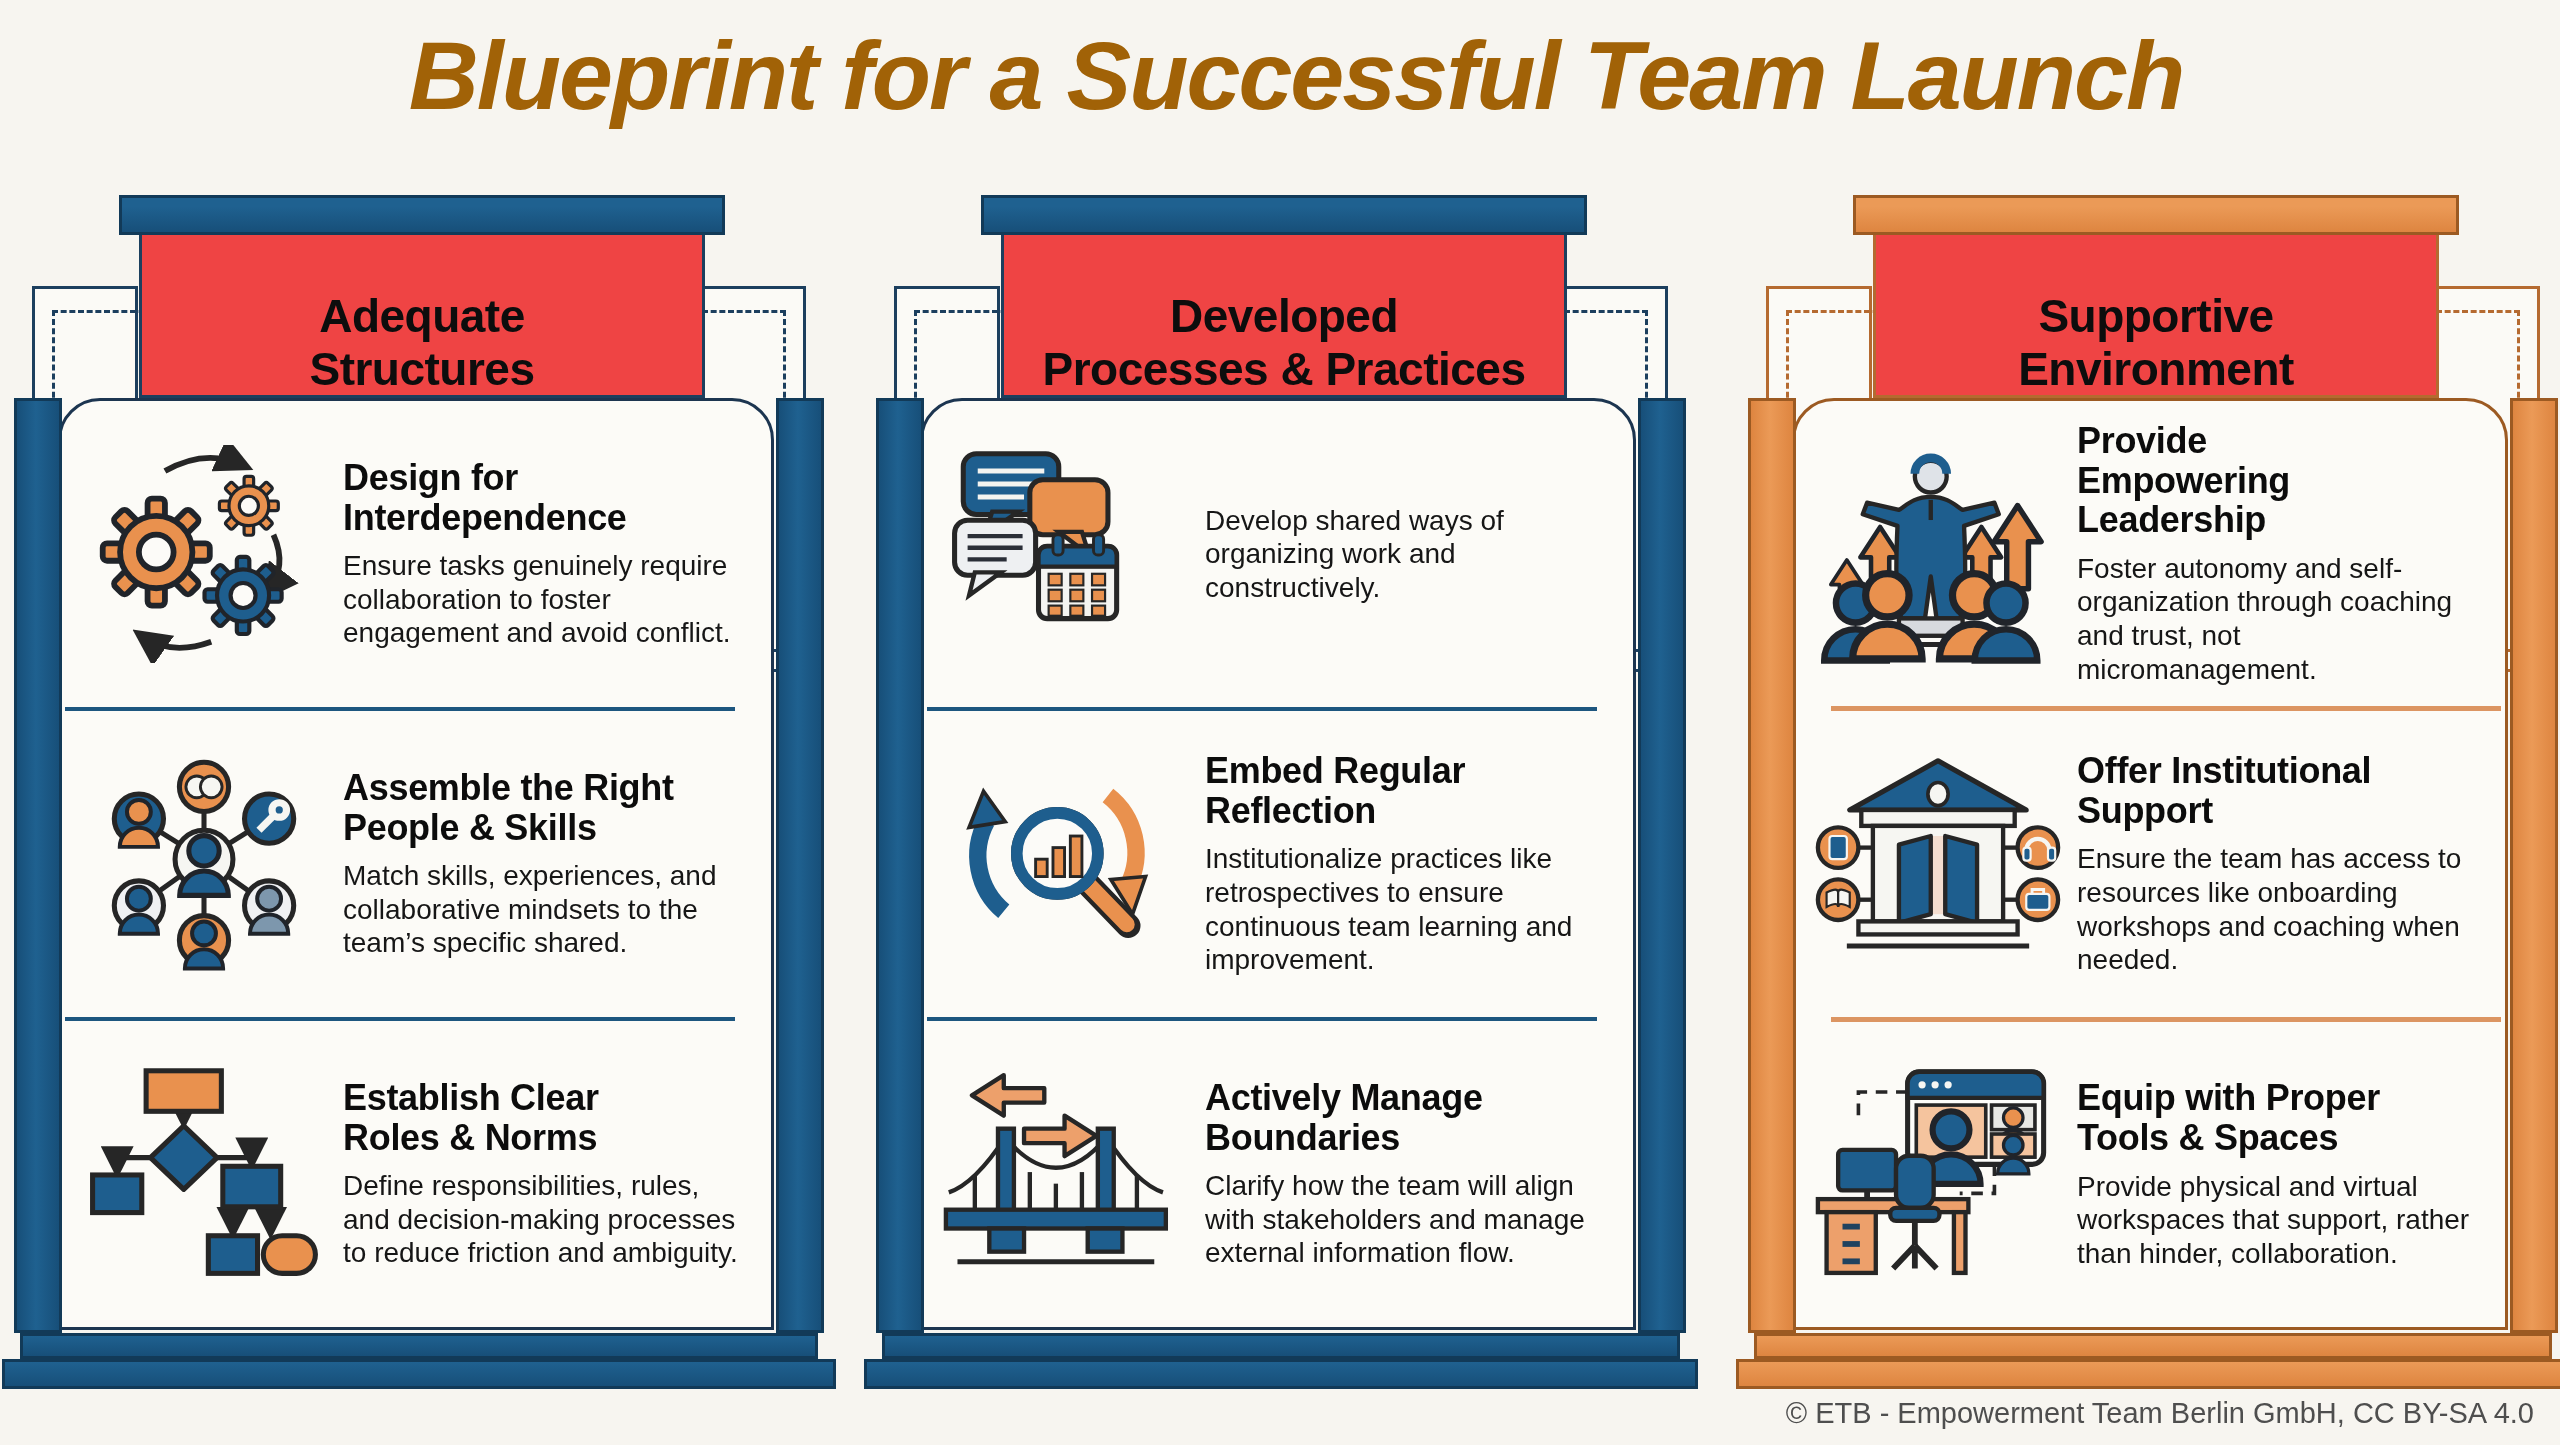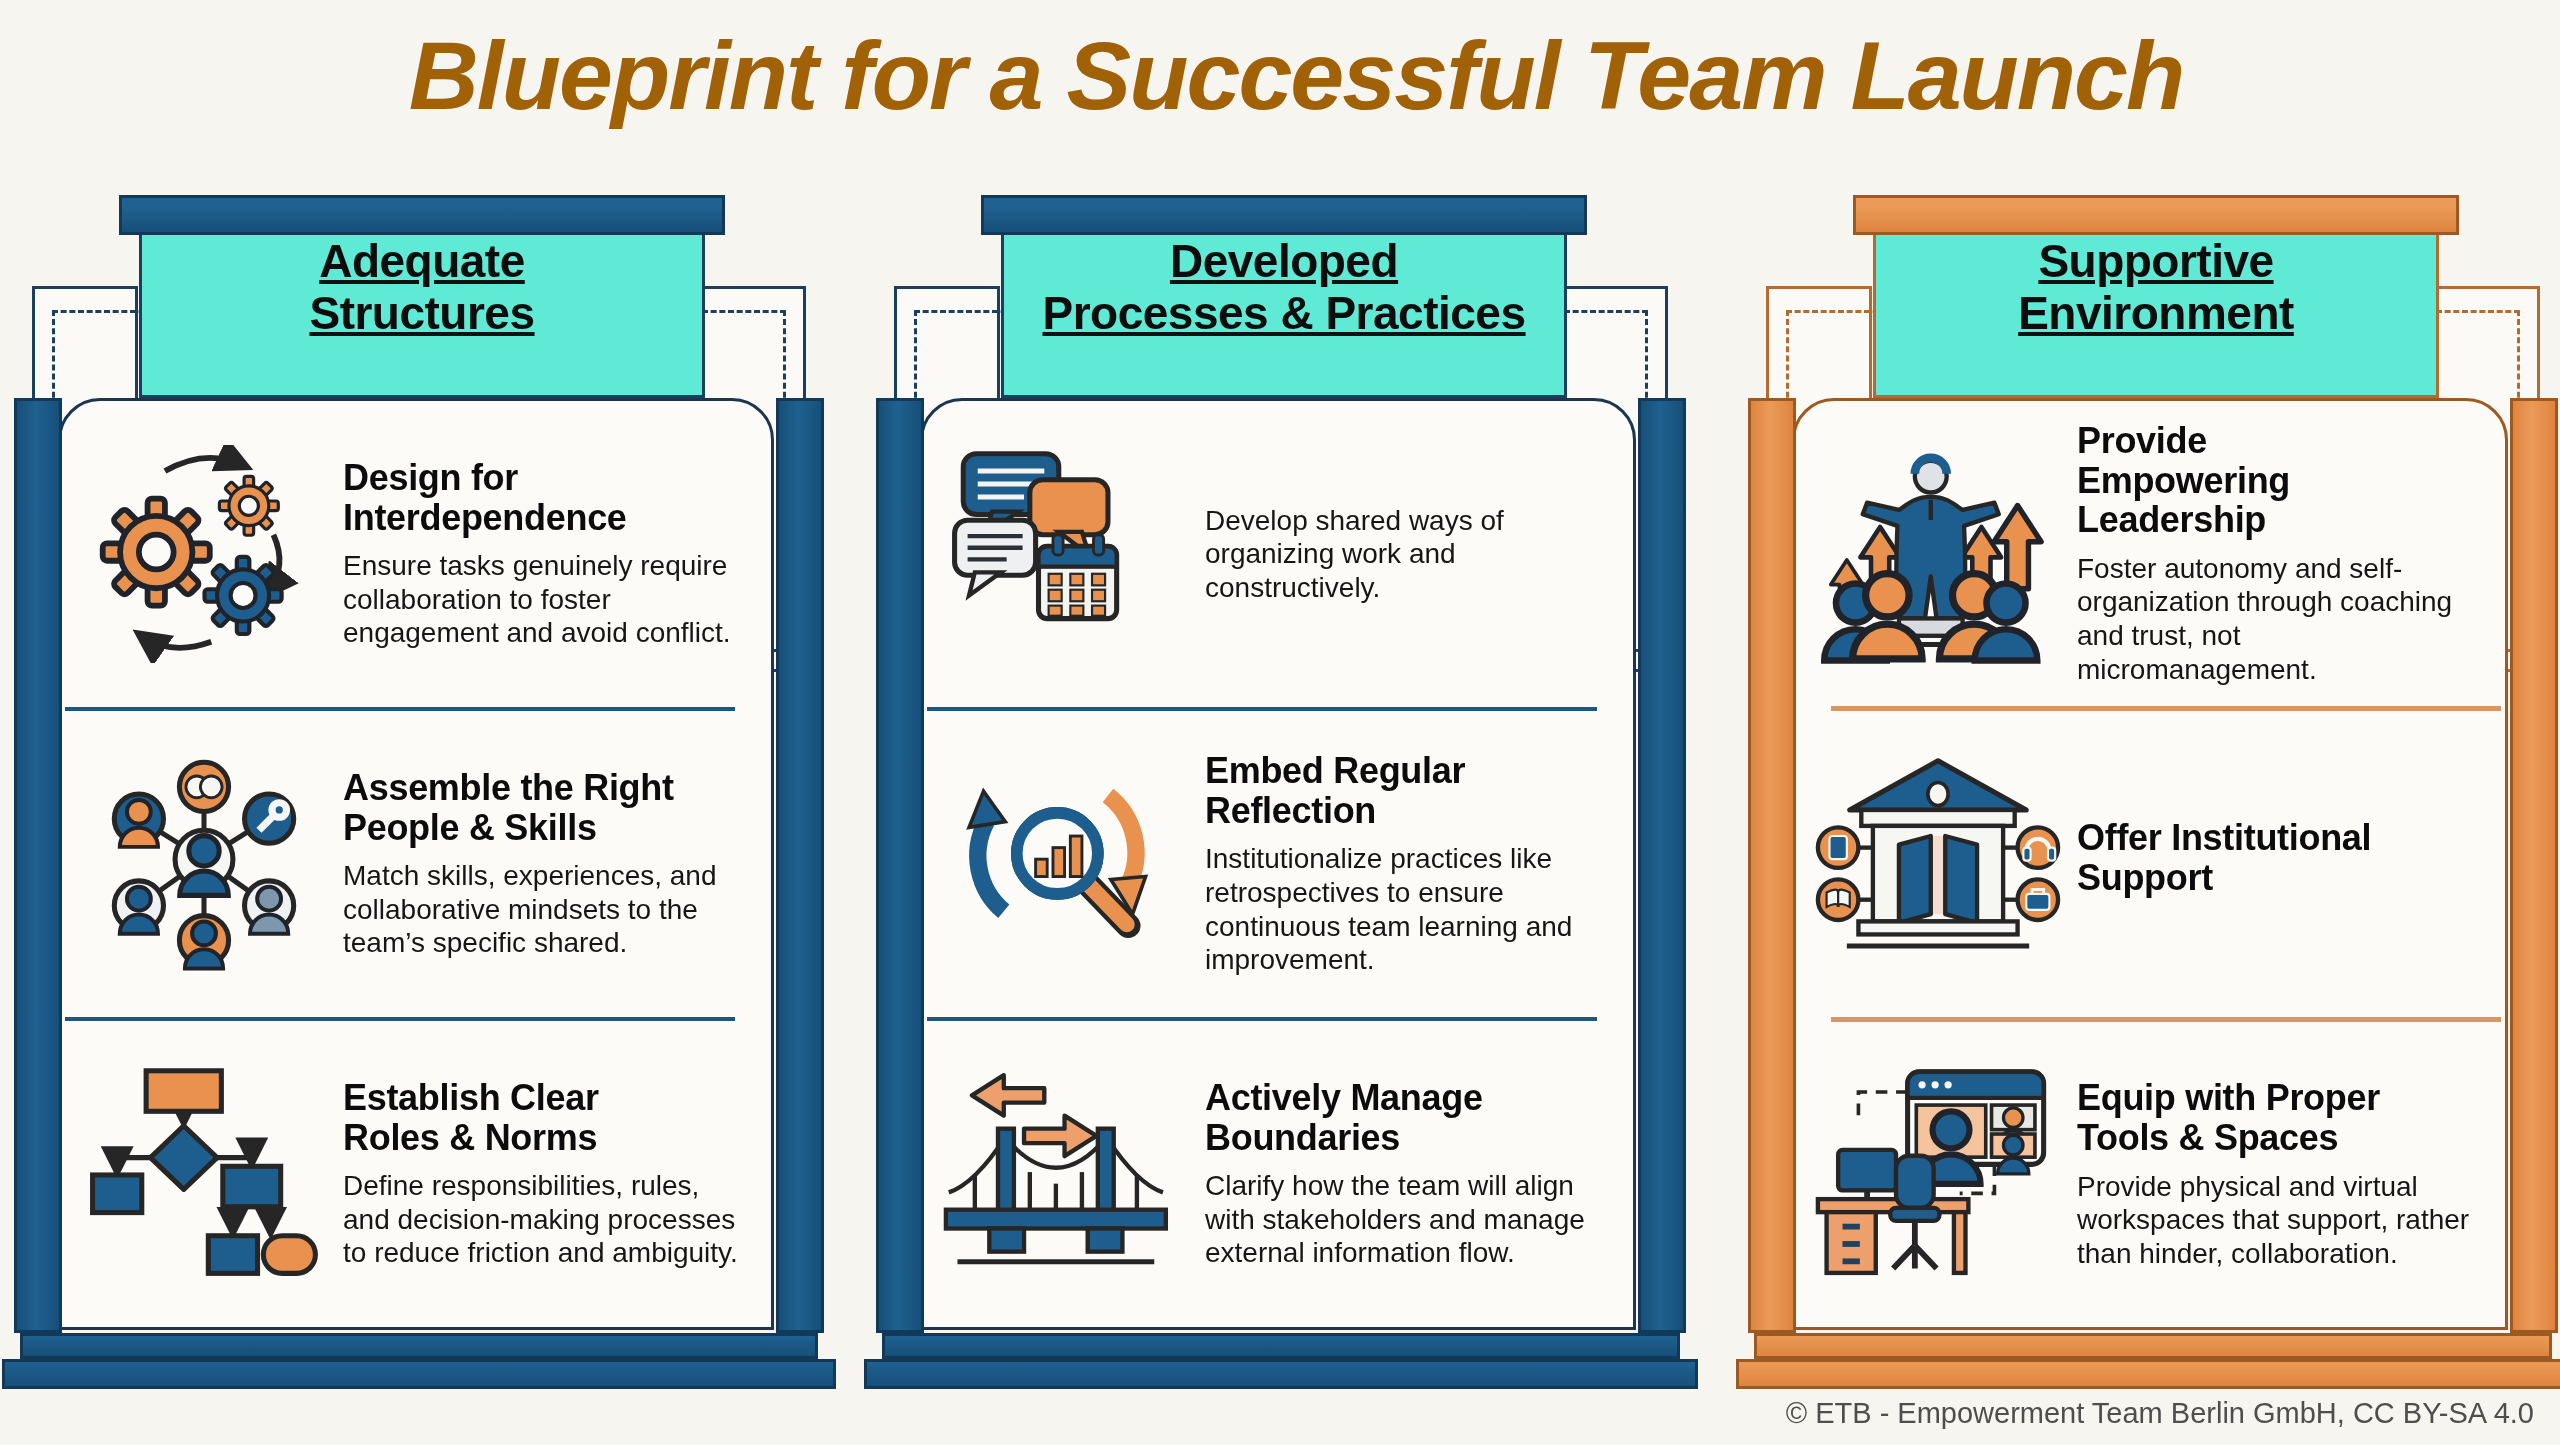--- a/index.html
+++ b/index.html
@@ -22,22 +22,22 @@
   .col-blue{--fill:#1f6190;--fill2:#174f79;--edge:#123a58;--line:#1d567f;--hbord:#1c3f5e;--cbord:#1c3550;}
   .col-orange{--fill:#eb9a57;--fill2:#de8540;--edge:#9c5a22;--line:#dc9562;--hbord:#b56a30;--cbord:#9c5a22;}
 
   .lintel{
     position:absolute;top:5px;left:105px;width:600px;height:34px;
     background:linear-gradient(180deg,var(--fill) 25%,var(--fill2));
     border:3px solid var(--edge);z-index:4;
   }
   .header-box{
     position:absolute;top:42px;left:125px;width:560px;height:160px;
-    background:#5eead4;border:3px solid var(--hbord);z-index:3;
-    display:flex;align-items:flex-start;justify-content:center;text-align:center;text-decoration:underline;
+    background:#ef4444;border:3px solid var(--hbord);z-index:3;
+    display:flex;align-items:flex-end;justify-content:center;text-align:center;
   }
   .header-box h2{
     margin:0;font-size:46px;line-height:1.14;font-weight:bold;color:#0d0d0d;
     white-space:pre-line;letter-spacing:-0.5px;
   }
   .deco{position:absolute;z-index:0;background:#fbfaf6;border:3px solid var(--hbord);}
   .deco.solid-l{left:18px;top:96px;width:100px;height:380px;}
   .deco.solid-r{right:18px;top:96px;width:100px;height:380px;}
   .deco.dash-l{left:38px;top:120px;width:104px;height:336px;border:3px dashed var(--hbord);background:transparent;}
   .deco.dash-r{right:38px;top:120px;width:104px;height:336px;border:3px dashed var(--hbord);background:transparent;}
@@ -395,20 +395,21 @@
             <rect x="144" y="64" width="5" height="9" rx="2" fill="#1e5e8e" stroke="#f6f6f2" stroke-width="1.5"></rect>
             <rect x="161" y="64" width="5" height="9" rx="2" fill="#1e5e8e" stroke="#f6f6f2" stroke-width="1.5"></rect>
             <circle cx="154" cy="100" r="14" fill="#e9914e" stroke="#262626" stroke-width="3"></circle>
             <rect x="146" y="96" width="16" height="11" rx="2" fill="#1e5e8e" stroke="#f6f6f2" stroke-width="1.5"></rect>
             <path d="M150,96 v-3 h8 v3" stroke="#f6f6f2" fill="none" stroke-width="2"></path>
           </svg>
         </div>
         <div class="item-text">
           <h3 class="item-heading">Offer Institutional
 Support</h3>
+          <p class="item-body">Ensure the team has access to resources like onboarding workshops and coaching when needed.</p>
         </div>
       </article>
       <div class="divider"></div>
 
       <article class="item">
         <div class="icon-box">
           <svg viewBox="0 0 170 150">
             <path d="M30,34 V18 H64" stroke="#262626" stroke-width="2.5" stroke-dasharray="8,6" fill="none"></path>
             <path d="M124,68 V88 H100" stroke="#262626" stroke-width="2.5" stroke-dasharray="8,6" fill="none"></path>
             <rect x="64" y="4" width="94" height="64" rx="8" fill="#fdfdfa" stroke="#262626" stroke-width="3.5"></rect>

